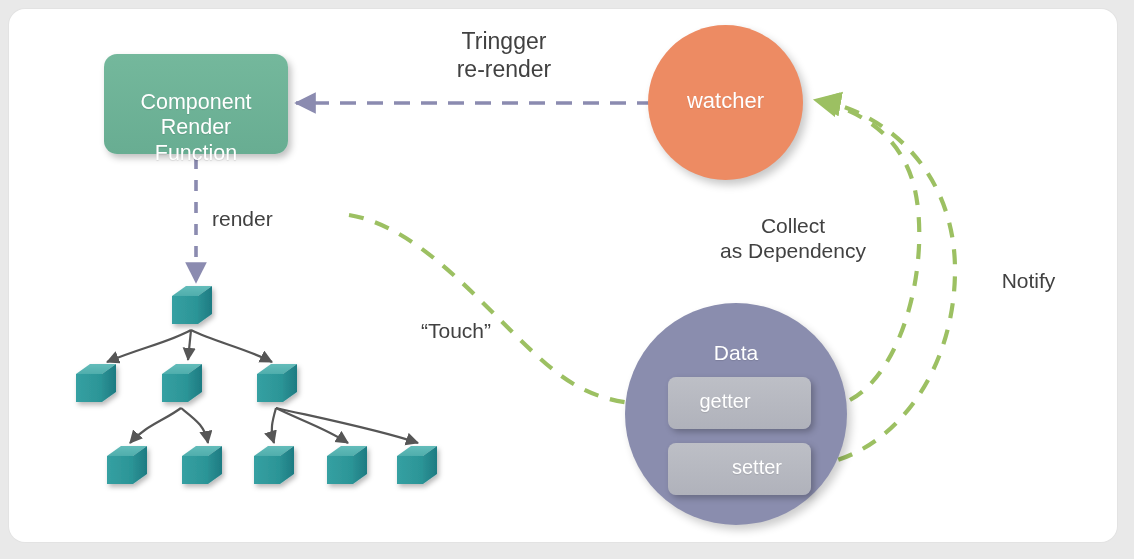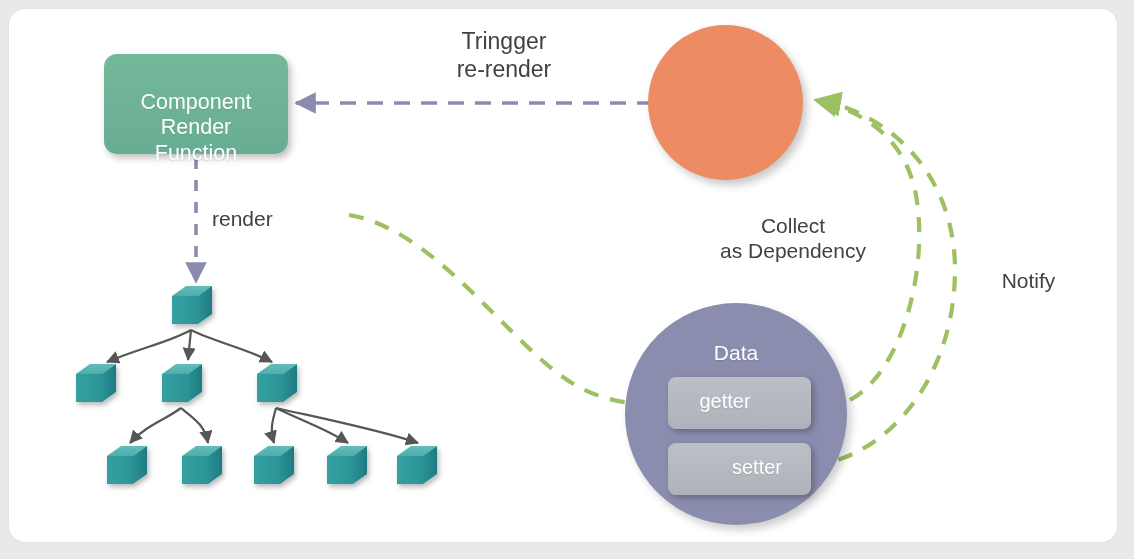--- a/index.html
+++ b/index.html
@@ -264,29 +264,31 @@
       </g>
     </g>
   </svg>
 
   <div id="component-box"></div>
   <div id="component-box-label" class="node-label" style="white-space: pre-line;">Component
 Render
 Function</div>
 
   <div id="watcher-circle"></div>
+  <div id="watcher-label" class="node-label">watcher</div>
 
   <div id="data-circle"></div>
   <div id="data-label" class="node-label">Data</div>
 
   <div id="getter-box" class="prop-box"></div>
   <div id="getter-label" class="node-label prop-label">getter</div>
 
   <div id="setter-box" class="prop-box"></div>
   <div id="setter-label" class="node-label prop-label">setter</div>
 
   <div id="label-trigger" class="edge-label">Tringger
 re-render</div>
   <div id="label-render" class="edge-label">render</div>
+  <div id="label-touch" class="edge-label">“Touch”</div>
   <div id="label-notify" class="edge-label">Notify</div>
   <div id="label-collect" class="edge-label">Collect
 as Dependency</div>
 </div>
 
 </body></html>

